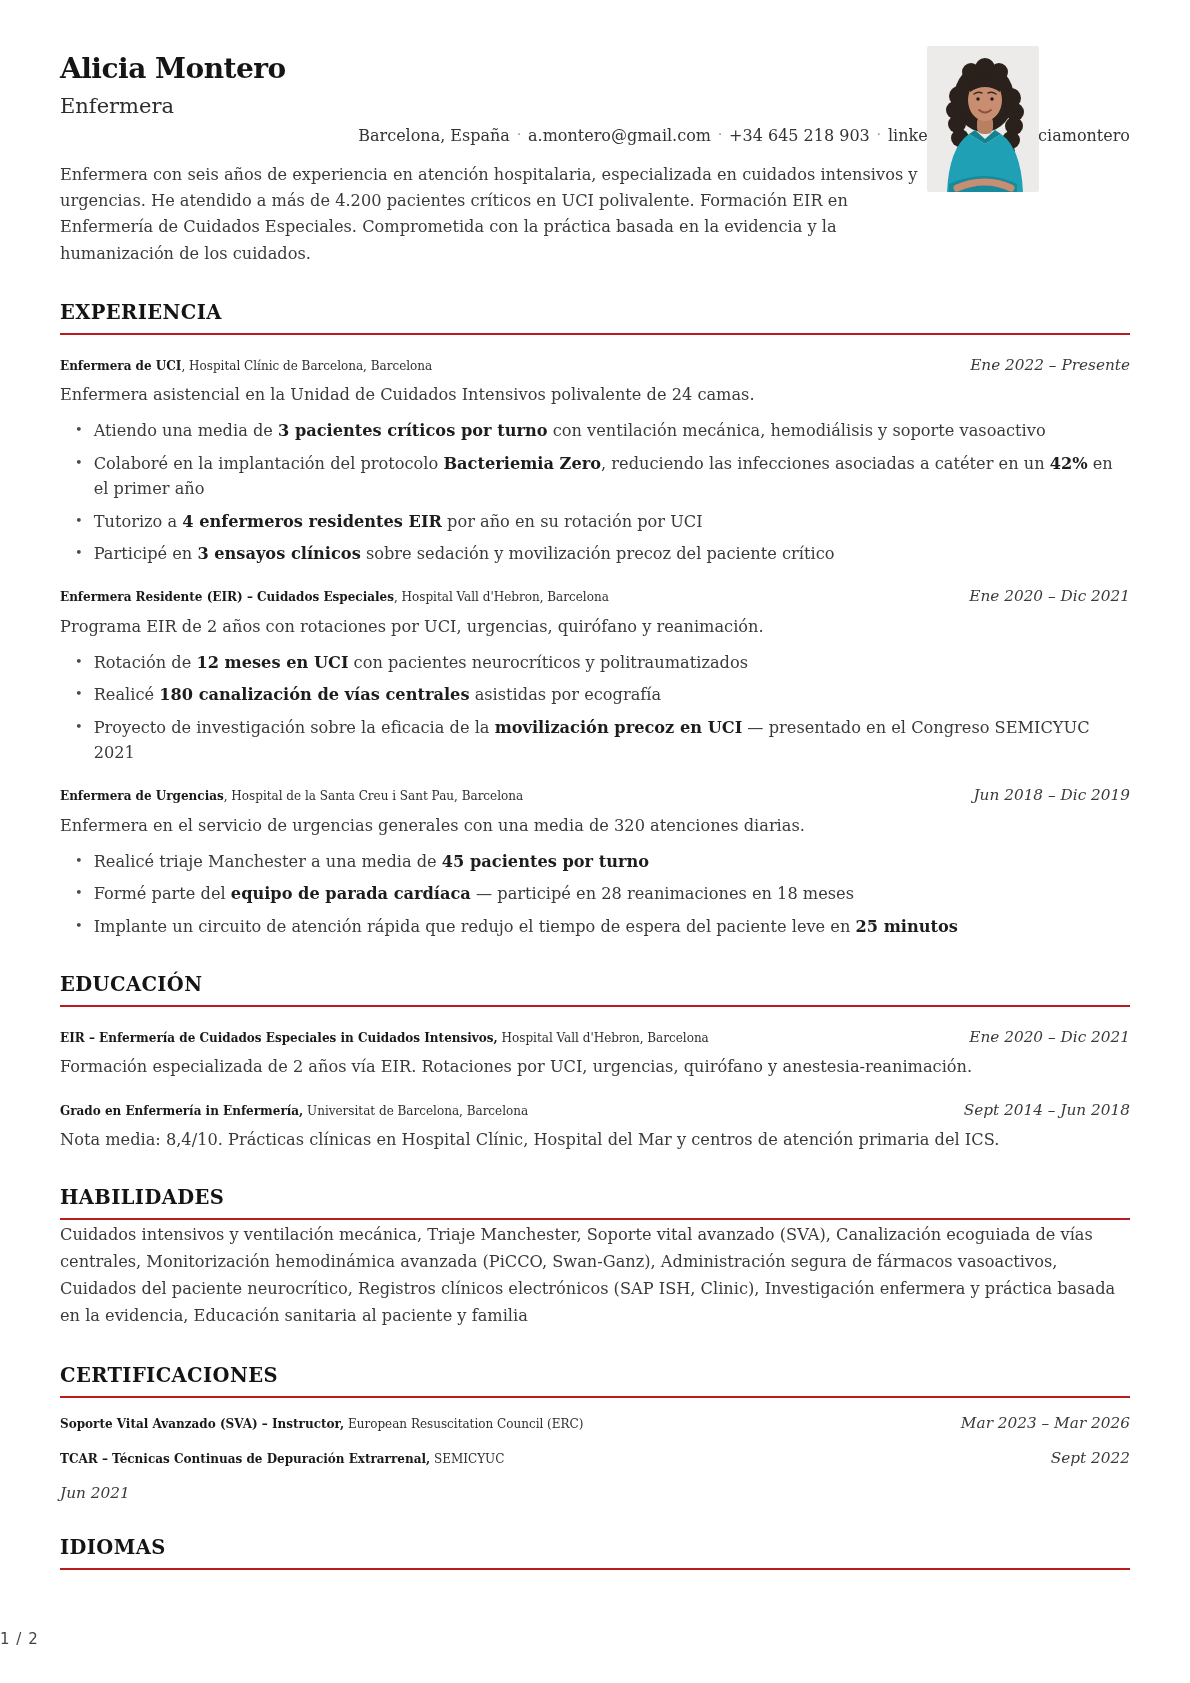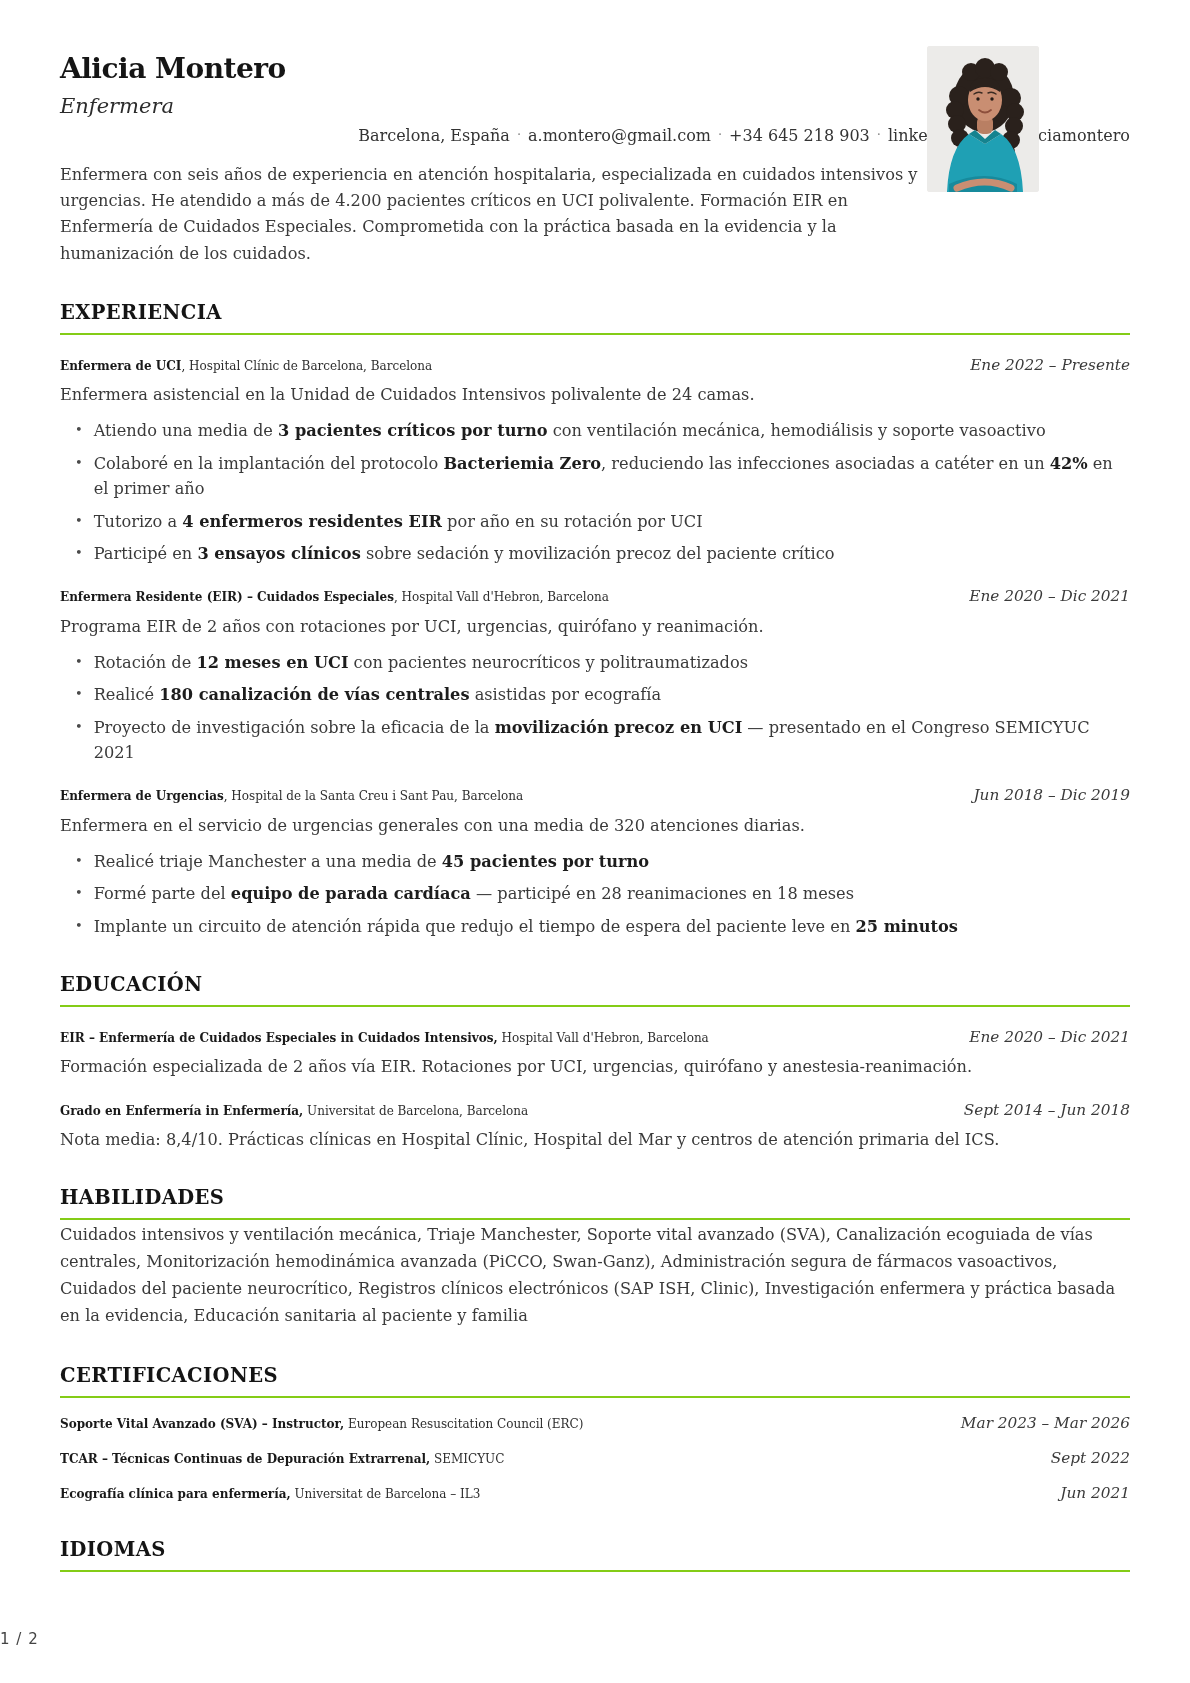--- a/index.html
+++ b/index.html
@@ -12,38 +12,38 @@
     position: relative;
     -webkit-font-smoothing: antialiased;
   }
   .page { padding: 54px 60px 0 60px; position: relative; }
 
   
   .name {
     margin: 0; font-size: 28px; line-height: 1.1;
     font-weight: 800; color: #151515; letter-spacing: -0.5px;
   }
-  .role-title { margin-top: 9px; font-size: 21px; font-style: italic; color: #2c2c2c; }
+  .role-title { margin-top: 9px; font-size: 21px; color: #2c2c2c; }
   .contact { margin-top: 8px; font-size: 16px; color: #333; text-align: right; }
   .contact .sep { color: #8a8a8a; margin: 0 7px; font-size: 13px; vertical-align: 2px; }
   .summary { margin-top: 17px; width: 880px; font-size: 16.2px; line-height: 1.62; color: #3a3a3a; }
 
   
   .photo {
     position: absolute; left: 927px; top: 46px;
     width: 112px; height: 146px; border-radius: 3px; overflow: hidden;
     background: #ecebe9;
   }
   .photo svg { display: block; }
 
   
   .section { margin-top: 34px; }
   .section-heading {
     margin: 0; font-size: 19.5px; font-weight: 800; color: #141414;
-    letter-spacing: 0.4px; padding-bottom: 9px; border-bottom: 2px solid #84cc16;
+    letter-spacing: 0.4px; padding-bottom: 9px; border-bottom: 2px solid #b91c1c;
   }
 
   
   .entry { margin-top: 21px; }
   .entry--cert { margin-top: 16px; }
   .entry-head { display: flex; justify-content: space-between; align-items: baseline; gap: 18px; }
   .entry-title { font-size: 12px; color: #2e2e2e; line-height: 1.45; }
   .entry-title b { font-weight: 800; color: #191919; }
   .entry-date { font-size: 15.3px; font-style: italic; color: #3a3a3a; white-space: nowrap; }
   .entry-desc { margin-top: 7px; font-size: 16.2px; line-height: 1.55; color: #3a3a3a; }
@@ -232,21 +232,20 @@
   <div class="entry entry--cert">
     <div class="entry-head">
       <div class="entry-title"><b>TCAR – Técnicas Continuas de Depuración Extrarrenal,</b><span> SEMICYUC</span></div>
       <div class="entry-date">Sept 2022</div>
     </div>
 
   </div>
 
   <div class="entry entry--cert">
     <div class="entry-head">
-      <div class="entry-title"><b>Ecografía clínica para enfermería,</b><span> Universitat de Barcelona – IL3</span></div>
       <div class="entry-date">Jun 2021</div>
     </div>
 
   </div>
 </div>
   </section>
 
   <section class="section">
     <h2 class="section-heading">IDIOMAS</h2>
 

